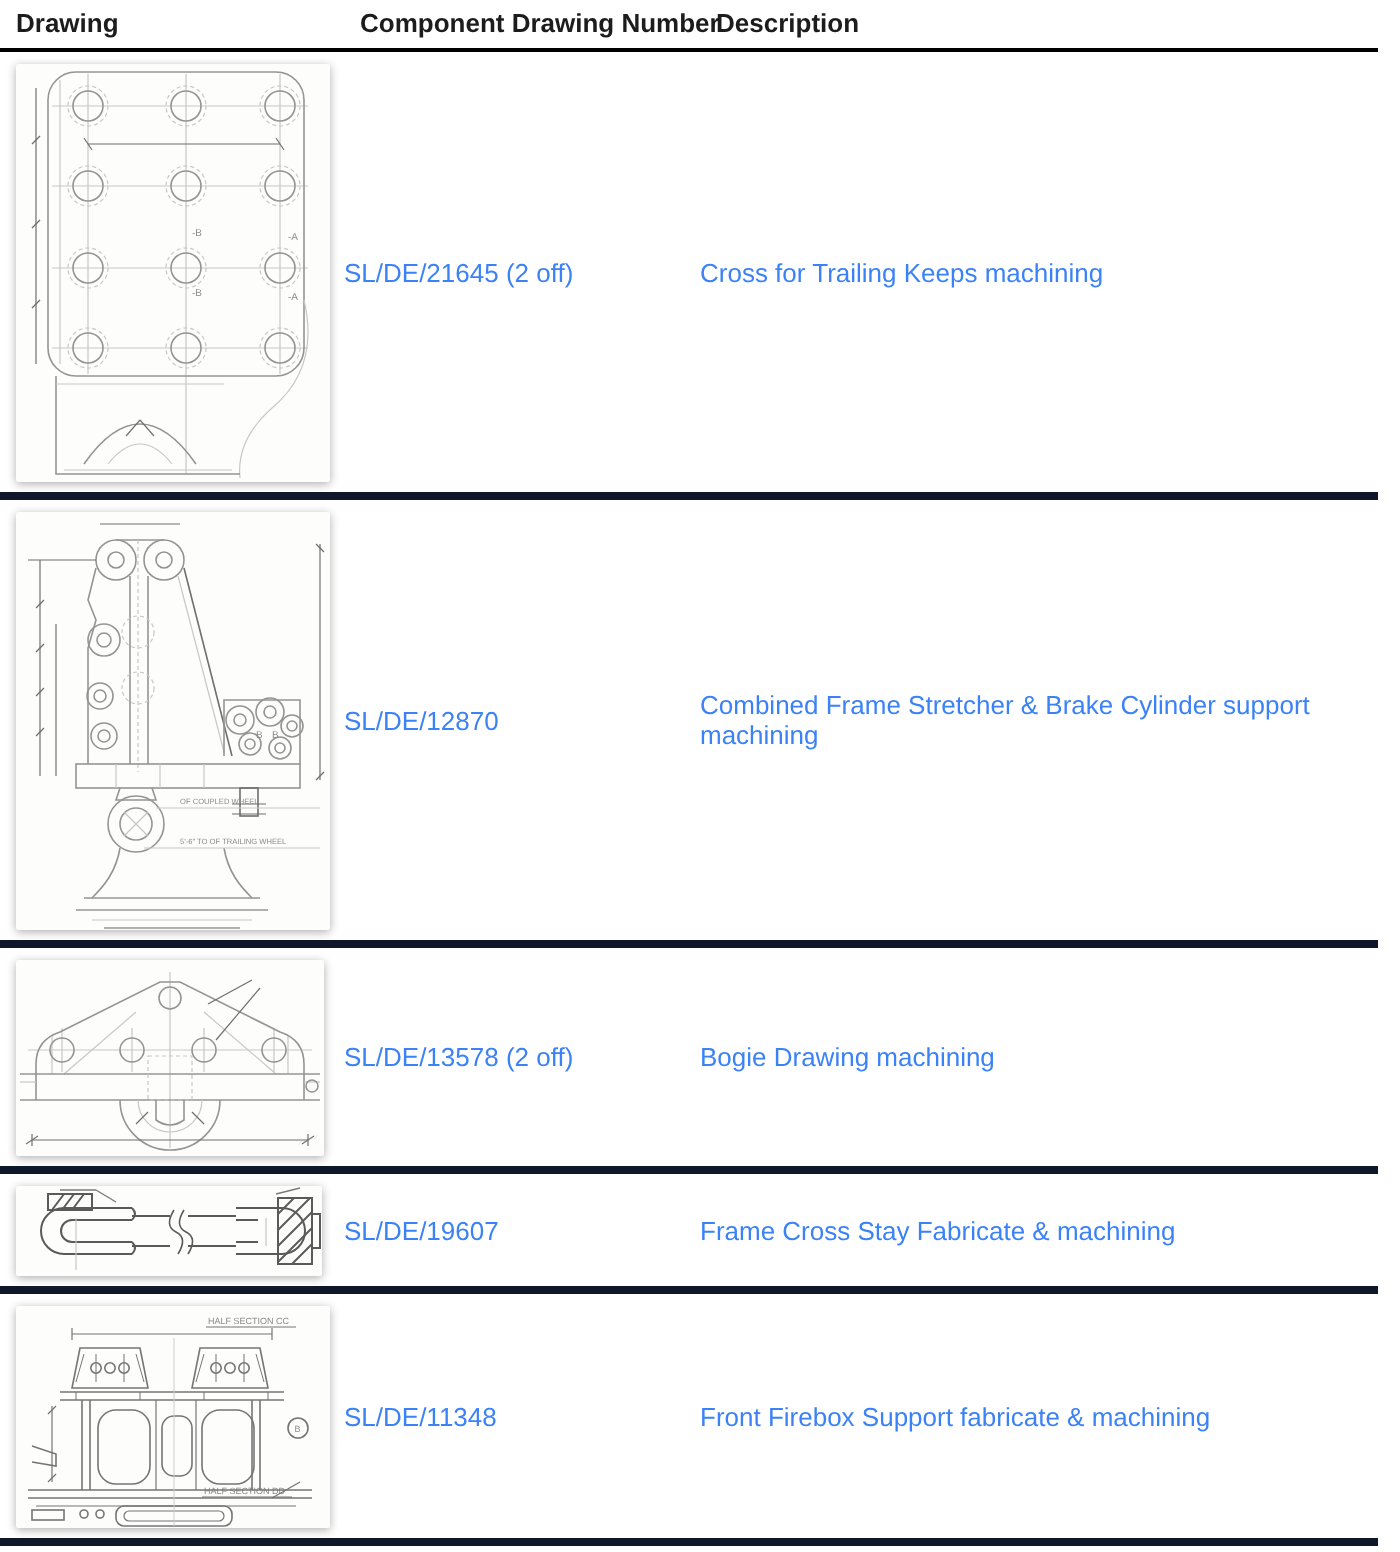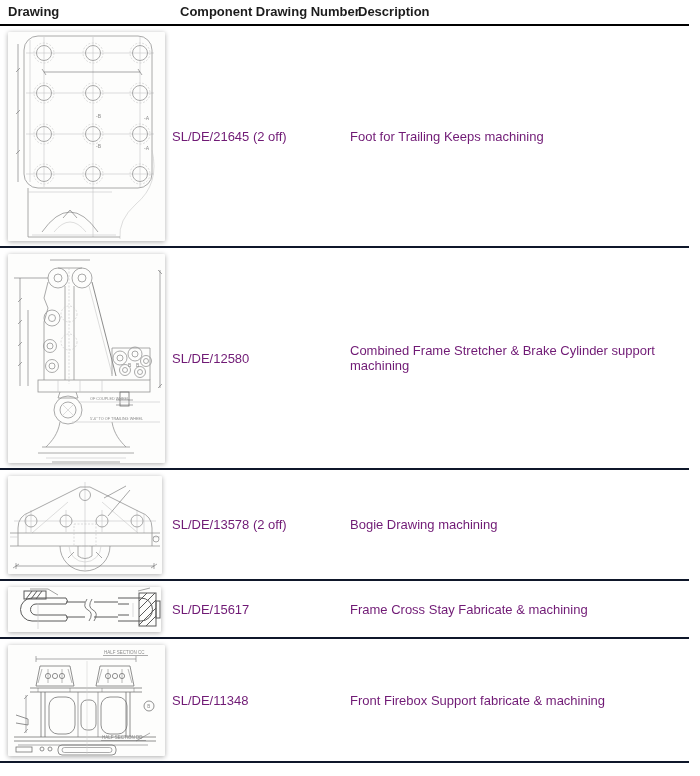--- a/index.html
+++ b/index.html
@@ -3,22 +3,22 @@
 <meta charset="utf-8">
 <style>
   html,body { margin:0; padding:0; background:#ffffff; }
   body { font-family:"Liberation Sans", sans-serif; }
   .wrap { width:689px; }
   table { border-collapse:collapse; width:100%; table-layout:fixed; }
   th { text-align:left; font-size:13px; font-weight:bold; color:#1c1c1c;
        padding:4px 0 5px 8px; border-bottom:2px solid #000; white-space:nowrap; }
   th.h-drawing { width:164px; }
   th.h-number  { width:170px;margin-left:37px; }
-  td { border-bottom:2px solid #0f172a; vertical-align:middle;
-       font-size:13px; color:#701a75; }
+  td { border-bottom:4px solid #0f172a; vertical-align:middle;
+       font-size:13px; color:#3b82f6; }
   td.cell-drawing { padding:6px 0 5px 8px; }
   td.cell-number, td.cell-desc { padding:0; }
   .scan { background:#fdfdfc; box-shadow:0 1px 5px rgba(0,0,0,0.32); border-radius:1px; }
   .scan svg { display:block; }
   .s1 { width:157px; height:209px; }
   .s2 { width:157px; height:209px; }
   .s3 { width:154px; height:98px; }
   .s4 { width:153px; height:45px; }
   .s5 { width:157px; height:111px; }
   .tech { stroke:#949494; fill:none; stroke-width:0.8; }
@@ -110,21 +110,21 @@
               <path d="M 34 200 Q 62 160 90 200"></path>
               <path d="M 46 200 Q 62 180 78 200" class="faint"></path>
               <line x1="55" y1="186" x2="62" y2="178" class="dark" stroke-width="0.6"></line>
               <line x1="62" y1="178" x2="69" y2="186" class="dark" stroke-width="0.6"></line>
               <line x1="24" y1="203" x2="108" y2="203" class="faint"></line>
             </g>
           </svg>
         </div>
       </td>
       <td class="cell-number">SL/DE/21645 (2 off)</td>
-      <td class="cell-desc">Foot for Trailing Keeps machining</td>
+      <td class="cell-desc">Cross for Trailing Keeps machining</td>
     </tr>
 
     <tr>
       <td class="cell-drawing">
         <div class="scan s2">
           <svg viewBox="0 0 157 209" width="157" height="209" class="tech">
 
             <line x1="50" y1="14" x2="74" y2="14"></line>
             <circle cx="50" cy="24" r="10"></circle>
                 <circle cx="50" cy="24" r="4"></circle>
@@ -200,21 +200,21 @@
               <line x1="6" y1="24" x2="40" y2="24"></line>
             </g>
 
             <line x1="70" y1="148" x2="152" y2="148" class="faint"></line>
             <text x="82" y="146" font-size="3.8">OF COUPLED WHEEL</text>
             <line x1="64" y1="168" x2="152" y2="168" class="faint"></line>
             <text x="82" y="166" font-size="3.8">5'-6" TO OF TRAILING WHEEL</text>
           </svg>
         </div>
       </td>
-      <td class="cell-number">SL/DE/12580</td>
+      <td class="cell-number">SL/DE/12870</td>
       <td class="cell-desc">Combined Frame Stretcher &amp; Brake Cylinder support machining</td>
     </tr>
 
     <tr>
       <td class="cell-drawing">
         <div class="scan s3">
           <svg viewBox="0 0 154 98" width="154" height="98" class="tech">
 
             <g class="faint">
               <line x1="77" y1="6" x2="77" y2="94"></line>
@@ -316,21 +316,21 @@
             </g>
 
             <g stroke="#7a7a7a" stroke-width="0.7">
               <line x1="22" y1="2" x2="40" y2="2"></line>
                   <line x1="40" y1="2" x2="50" y2="8"></line>
               <line x1="130" y1="4" x2="142" y2="1"></line>
             </g>
           </svg>
         </div>
       </td>
-      <td class="cell-number">SL/DE/15617</td>
+      <td class="cell-number">SL/DE/19607</td>
       <td class="cell-desc">Frame Cross Stay Fabricate &amp; machining</td>
     </tr>
 
     <tr>
       <td class="cell-drawing">
         <div class="scan s5">
           <svg viewBox="0 0 157 111" width="157" height="111" class="tech">
             <g stroke="#757575">
 
               <text x="96" y="9" font-size="4.5">HALF SECTION CC</text>

